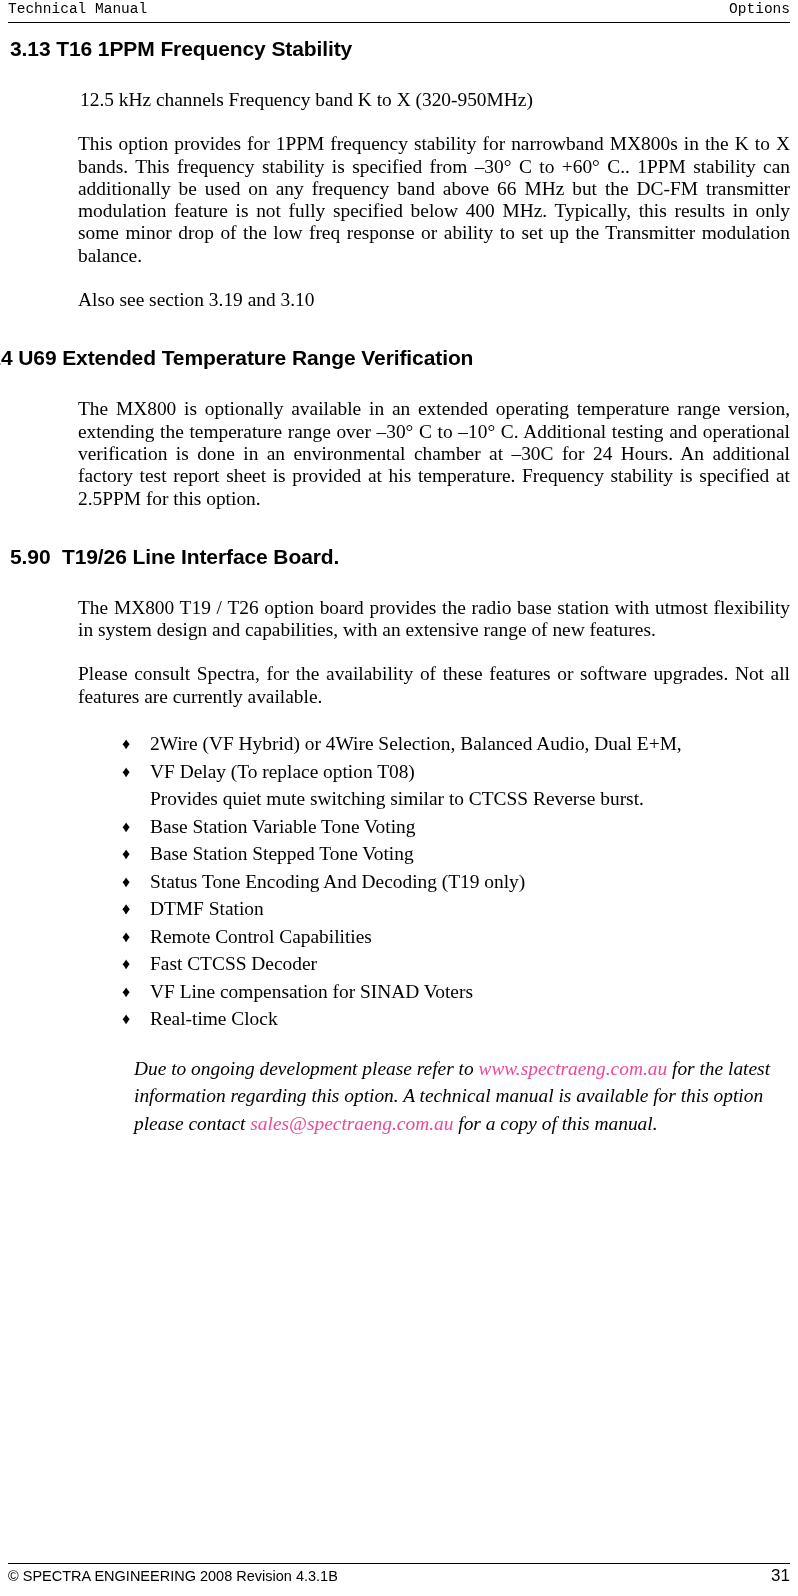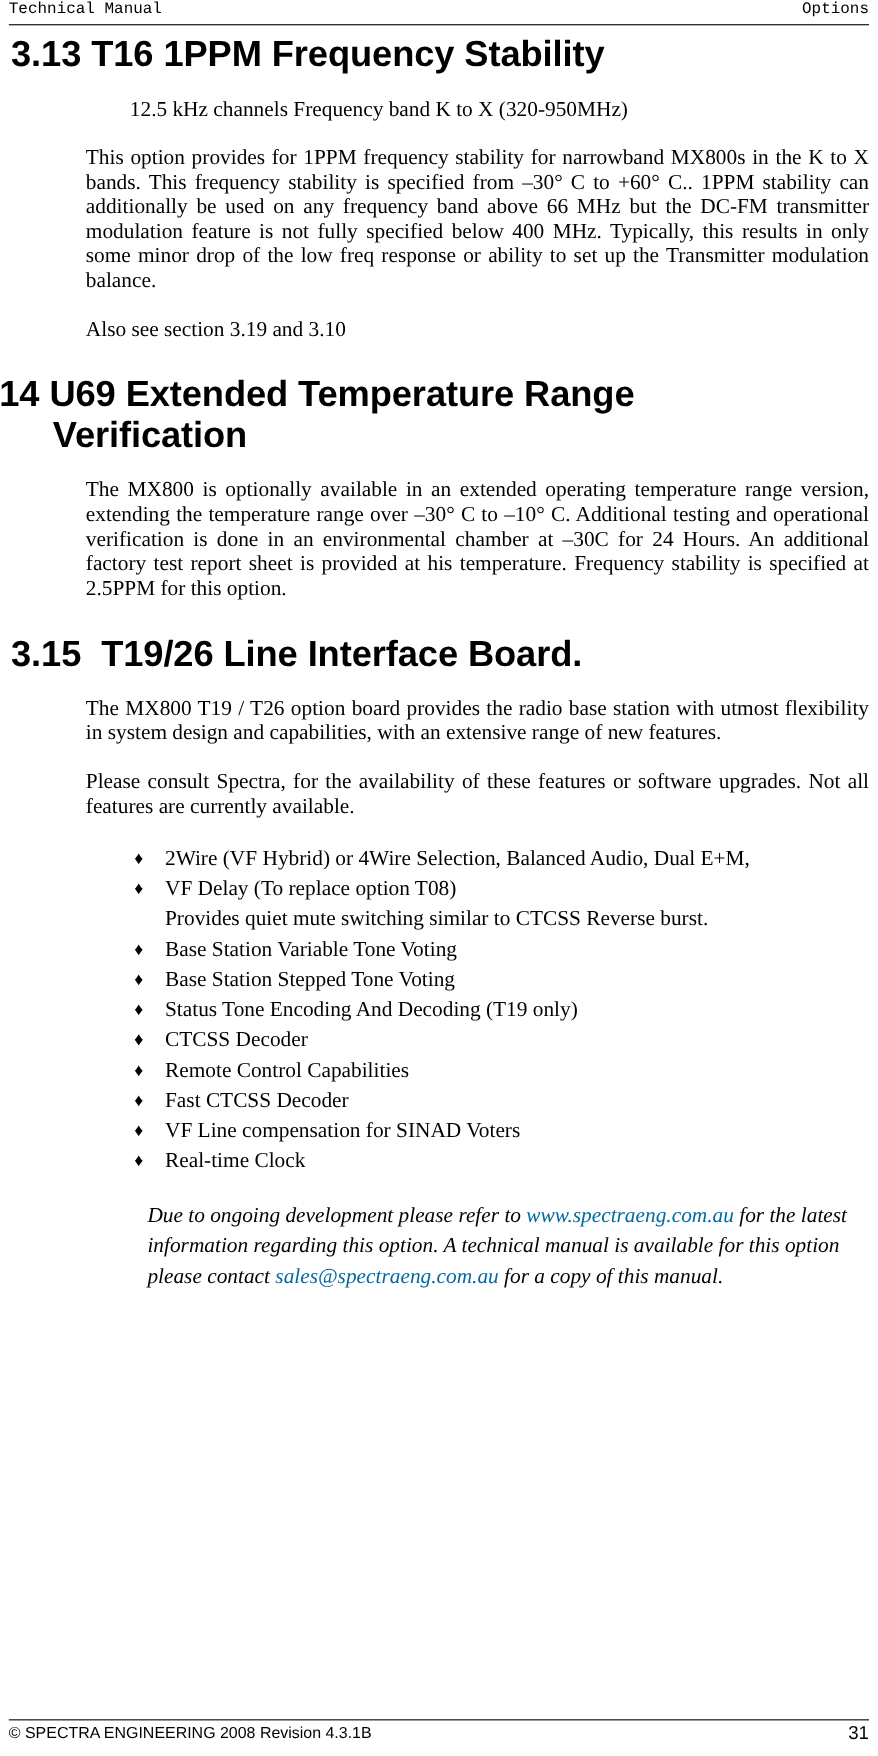--- a/index.html
+++ b/index.html
@@ -51,21 +51,21 @@
   .content {
     position: absolute;
     left: 0;
     top: 30px;
     width: 798px;
   }
 
   h2.sec-heading {
     font-family: "Liberation Sans", sans-serif;
     font-weight: bold;
-    font-size: 33px;
+    font-size: 21px;
     line-height: 37px;
     margin: 0;
     padding: 0 16px 0 10px;
     letter-spacing: -0.1px;
     text-indent: -0px;
   }
   h2.sec-heading .num {
     display: inline-block;
   }
   h2.hang {
@@ -81,21 +81,21 @@
     line-height: 22.3px;
     text-align: justify;
     width: 712px;
     margin-left: 78px;
   }
   p.body.nojust { text-align: left; font-family: Liberation Serif, serif; }
   .spacer-md { height: 22px; }
   .spacer-lg { height: 28px; }
 
   .spec-lines {
-    margin-left: 118px;
+    margin-left: 80px;
     font-size: 19.4px;
     line-height: 22.3px;
   }
 
   
   ul.feature-list {
     list-style: none;
     margin: 0;
     padding: 0;
     margin-left: 122px;
@@ -122,21 +122,21 @@
   .note {
     margin-left: 134px;
     width: 640px;
     font-size: 19.4px;
     line-height: 27.5px;
     font-style: italic;
     font-family: "Liberation Serif", serif;
   }
   .note a,
   .note .link {
-    color: #0369a1;
+    color: #ec4899;
     text-decoration: none;
     font-style: italic;
   }
 
   
   .footer-rule {
     position: absolute;
     left: 8px;
     top: 1563px;
     width: 782px;
@@ -191,21 +191,21 @@
     <div class="spacer-lg"></div>
 
     <h2 class="sec-heading hang"><span class="num">3.14</span> <span>U69 Extended Temperature Range Verification</span></h2>
 
     <div class="spacer-md"></div>
 
     <p class="body">The MX800 is optionally available in an extended operating temperature range version, extending the temperature range over –30° C to –10° C. Additional testing and operational verification is done in an environmental chamber at –30C for 24 Hours. An additional factory test report sheet is provided at his temperature. Frequency stability is specified at 2.5PPM for this option.</p>
 
     <div class="spacer-lg"></div>
 
-    <h2 class="sec-heading"><span class="num">3.15</span>&nbsp; <span>T19/26 Line Interface Board.</span></h2>
+    <h2 class="sec-heading"><span class="num">5.90</span>&nbsp; <span>T19/26 Line Interface Board.</span></h2>
 
     <div class="spacer-md"></div>
 
     <p class="body">The MX800 T19 / T26 option board provides the radio base station with utmost flexibility in system design and capabilities, with an extensive range of new features.</p>
 
     <div class="spacer-md"></div>
 
     <p class="body">Please consult Spectra, for the availability of these features or software upgrades. Not all features are currently available.</p>
 
     <div class="spacer-md"></div>
@@ -230,21 +230,21 @@
       </li>
       <li>
         <span class="diamond">♦</span>
         <span>Status Tone Encoding And Decoding (T19 only)</span>
       </li>
       <li>
         <span class="diamond">♦</span>
       </li>
       <li>
         <span class="diamond">♦</span>
-        <span>CTCSS Decoder</span>
+        <span>DTMF Station</span>
       </li>
       <li>
         <span class="diamond">♦</span>
         <span>Remote Control Capabilities</span>
       </li>
       <li>
         <span class="diamond">♦</span>
         <span>Fast CTCSS Decoder</span>
       </li>
       <li>

